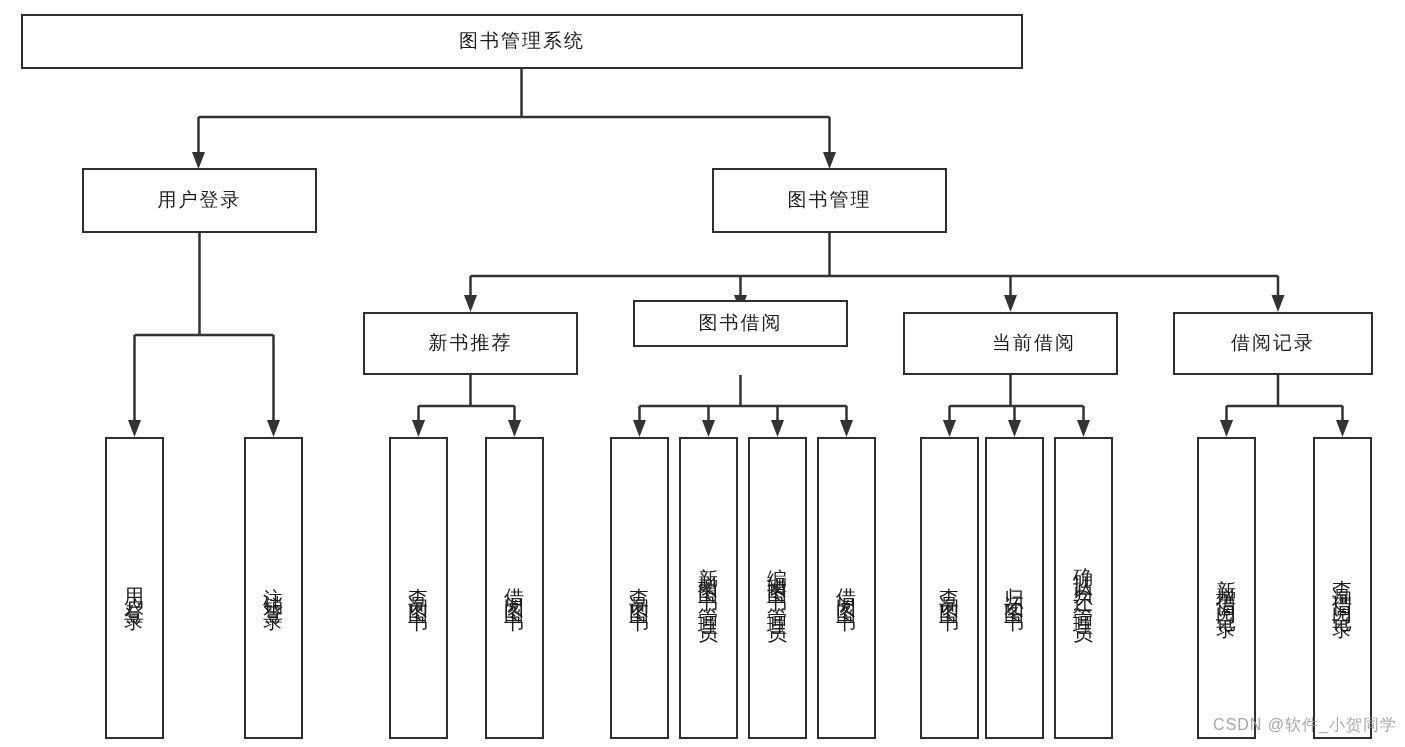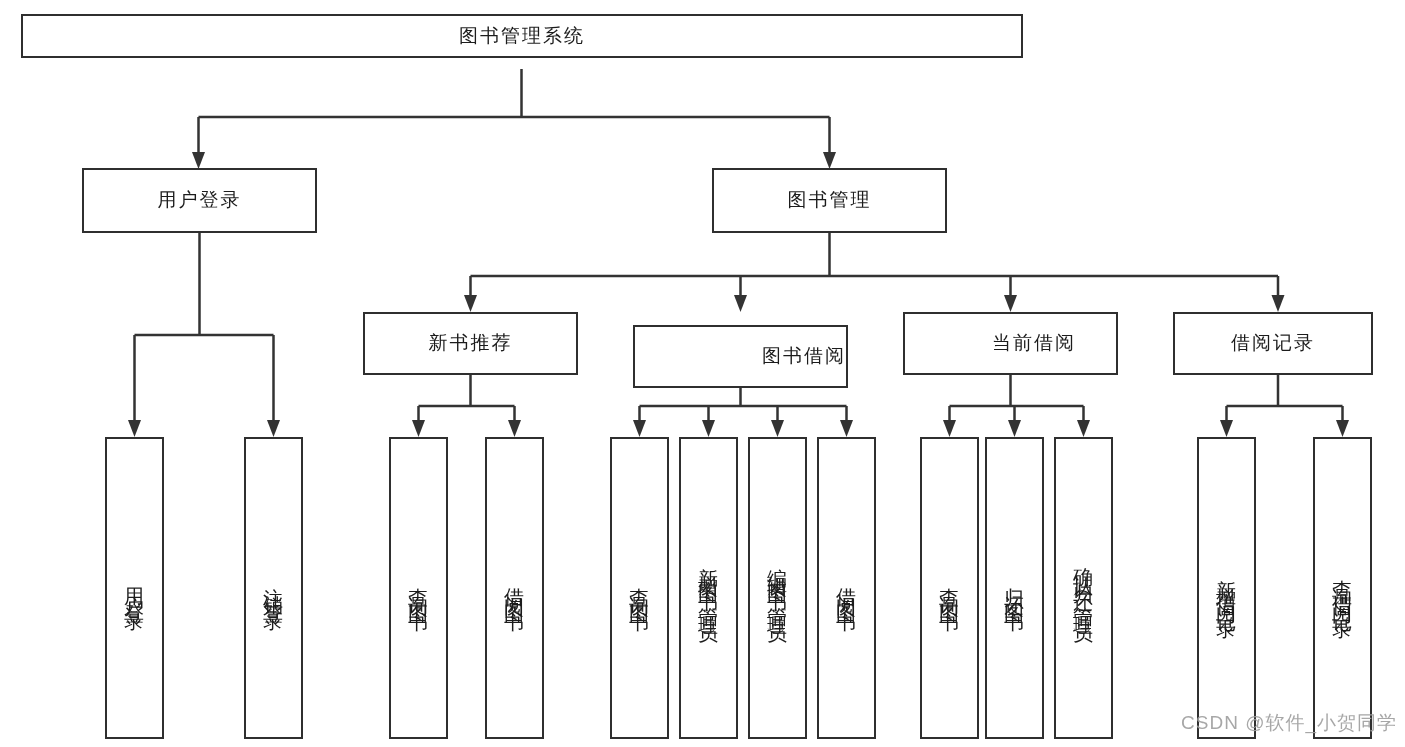--- a/index.html
+++ b/index.html
@@ -33,21 +33,21 @@
     writing-mode:vertical-rl;
     text-orientation:upright;
     font-size:20px;
     letter-spacing:8px;
     line-height:1;
   }
   .watermark {
     position:absolute;
     right:8px;
     bottom:11px;
-    font-size:19px;
+    font-size:16px;
     letter-spacing:1px;
     color:#9e9e9e;
     opacity:0.9;
     white-space:nowrap;
   }
 </style>
 </head>
 <body>
 
 <div class="stage">
@@ -95,35 +95,35 @@
       <polygon points="1077,420 1090,420 1083.5,437"></polygon>
     </g>
 
     <g>
       <path d="M1278 375 V406 M1226.5 406 H1342.5 M1226.5 406 V420 M1342.5 406 V420"></path>
       <polygon points="1220,420 1233,420 1226.5,437"></polygon>
       <polygon points="1336,420 1349,420 1342.5,437"></polygon>
     </g>
   </svg>
 
-  <div class="node root" style="left:21px; top:14px; width:1002px; height:44px;text-align:center;">
+  <div class="node root" style="left:21px; top:14px; width:1002px; height:55px;text-align:center;">
     <span class="label">图书管理系统</span>
   </div>
 
   <div class="node" style="left:82px; top:168px; width:235px; height:65px;">
     <span class="label">用户登录</span>
   </div>
   <div class="node" style="left:712px; top:168px; width:235px; height:65px;">
     <span class="label">图书管理</span>
   </div>
 
   <div class="node" style="left:363px; top:312px; width:215px; height:63px;">
     <span class="label">新书推荐</span>
   </div>
-  <div class="node" style="left:633px; top:325px; width:215px; height:63px;justify-content:flex-end;">
+  <div class="node" style="left:633px; top:300px; width:215px; height:47px;">
     <span class="label">图书借阅</span>
   </div>
   <div class="node" style="left:903px; top:312px; width:215px; height:63px;padding-left:47px;">
     <span class="label">当前借阅</span>
   </div>
   <div class="node" style="left:1173px; top:312px; width:200px; height:63px;">
     <span class="label">借阅记录</span>
   </div>
 
   <div class="node leaf" style="left:105px; top:437px; width:59px; height:302px;">

